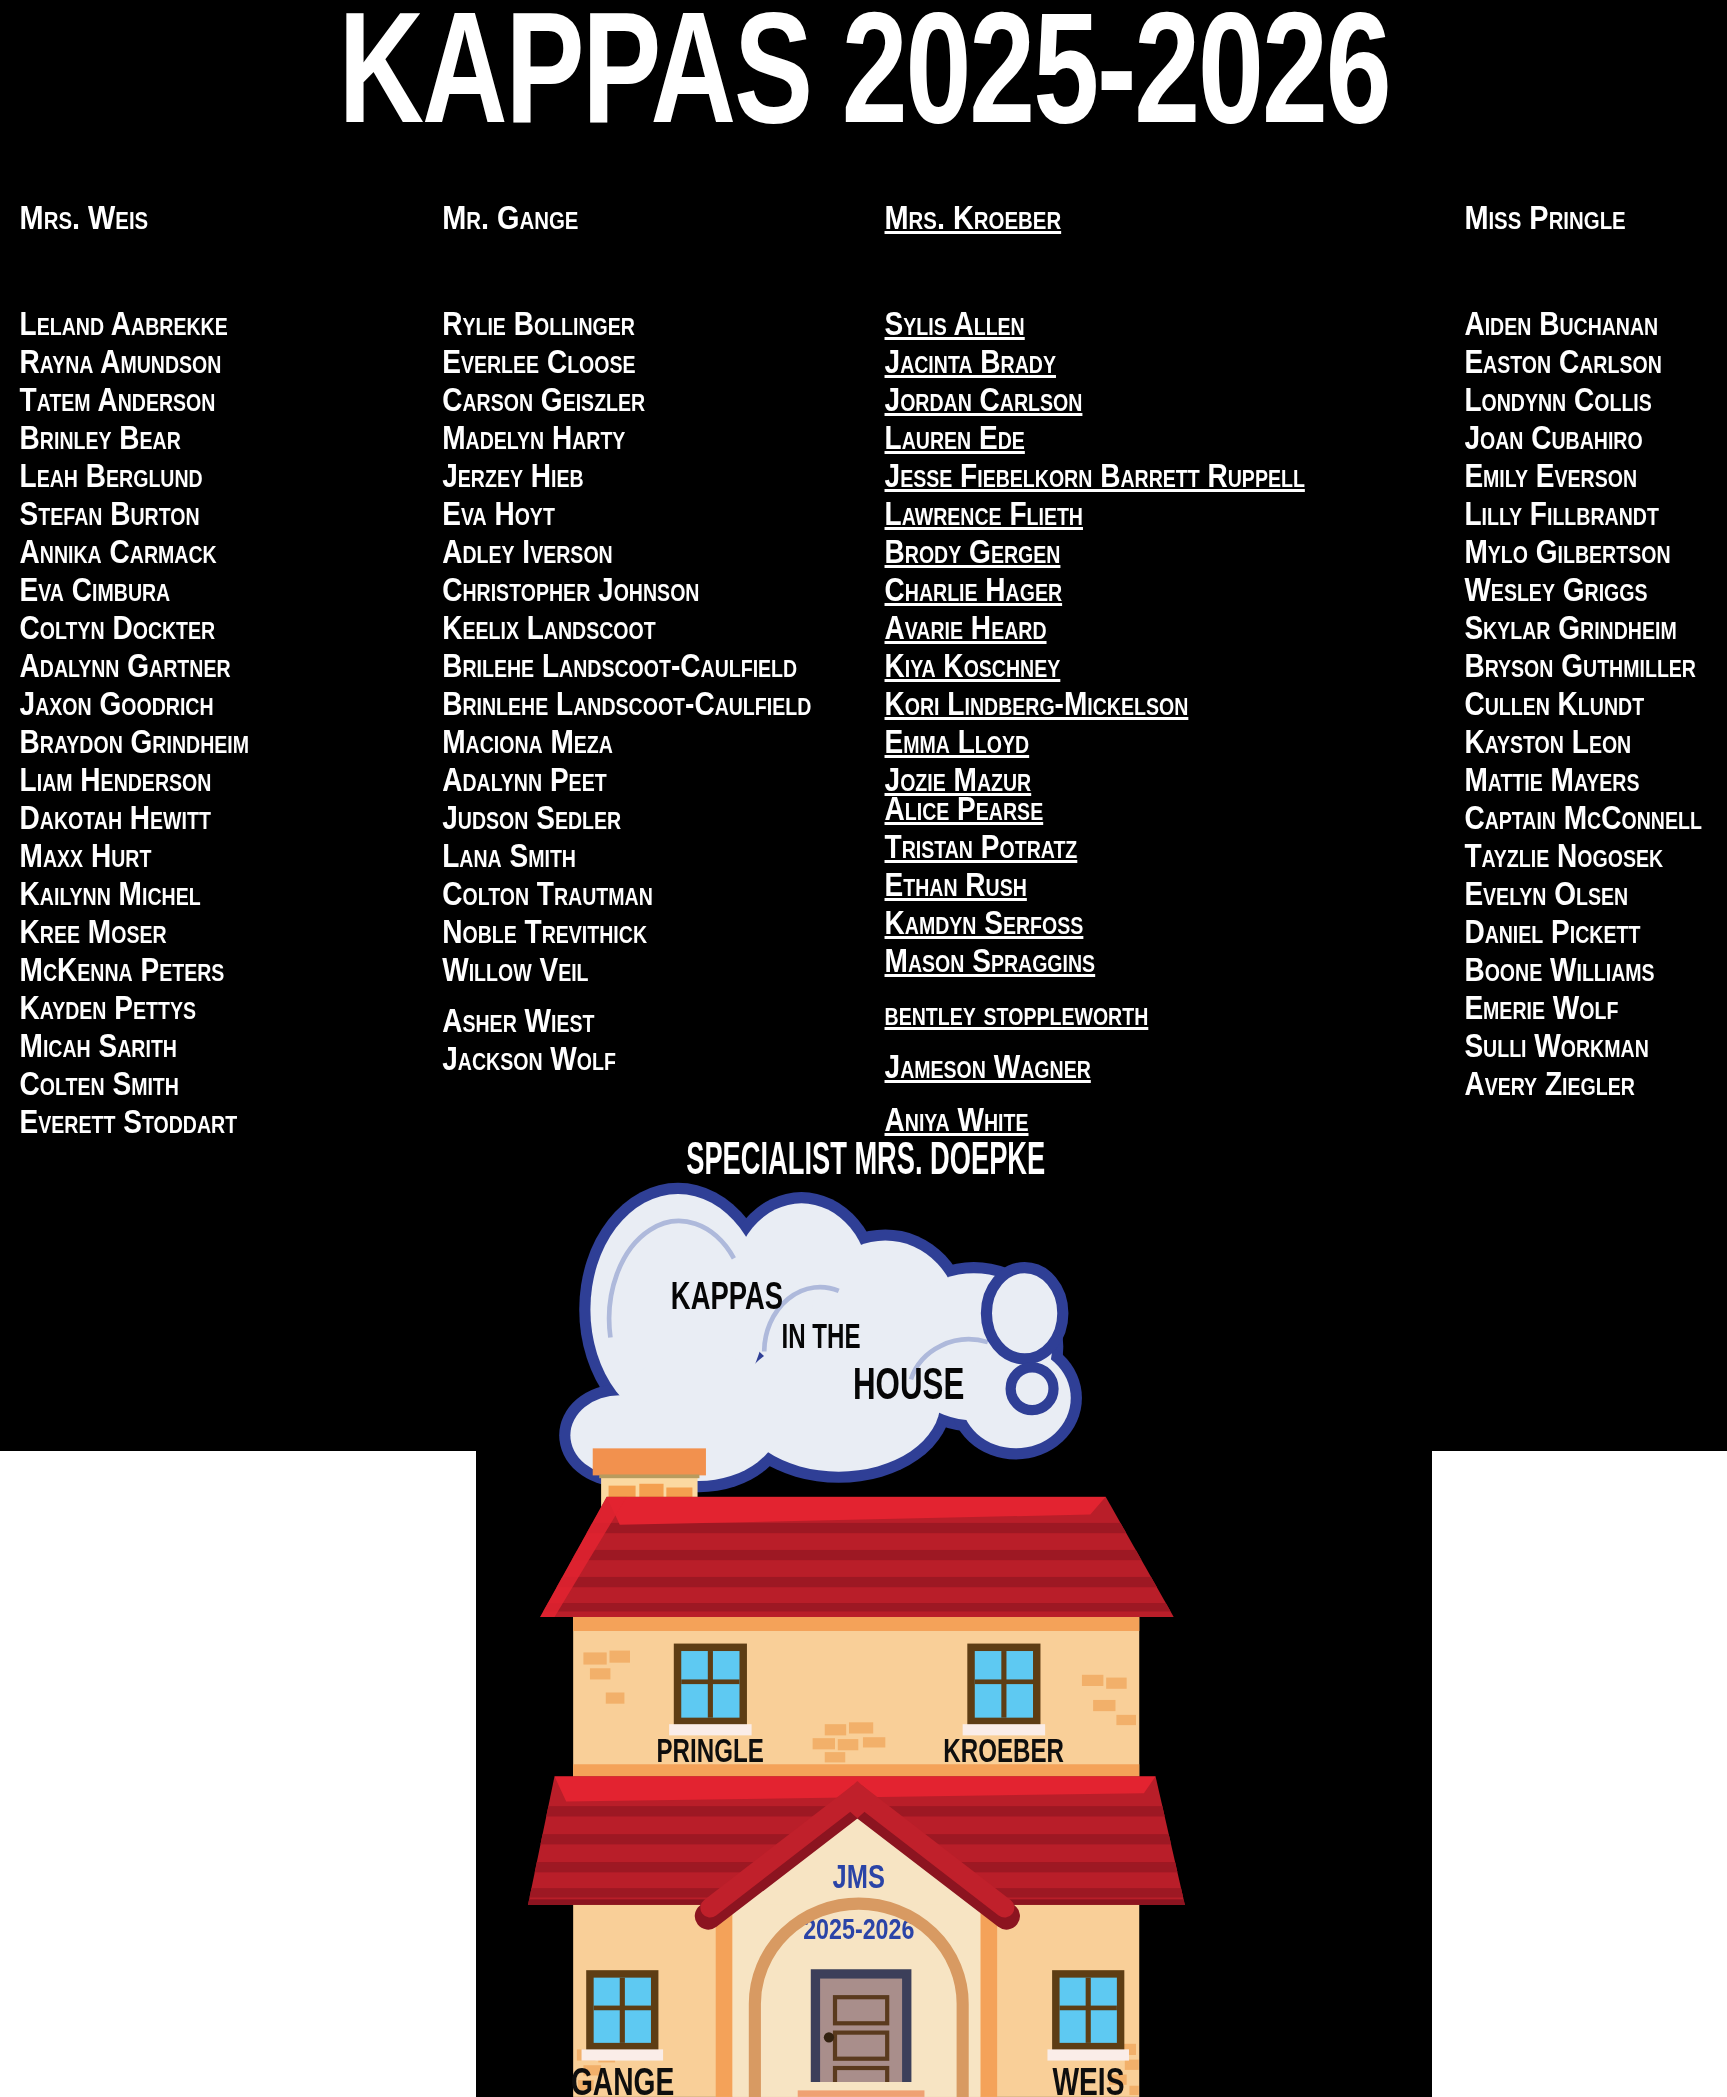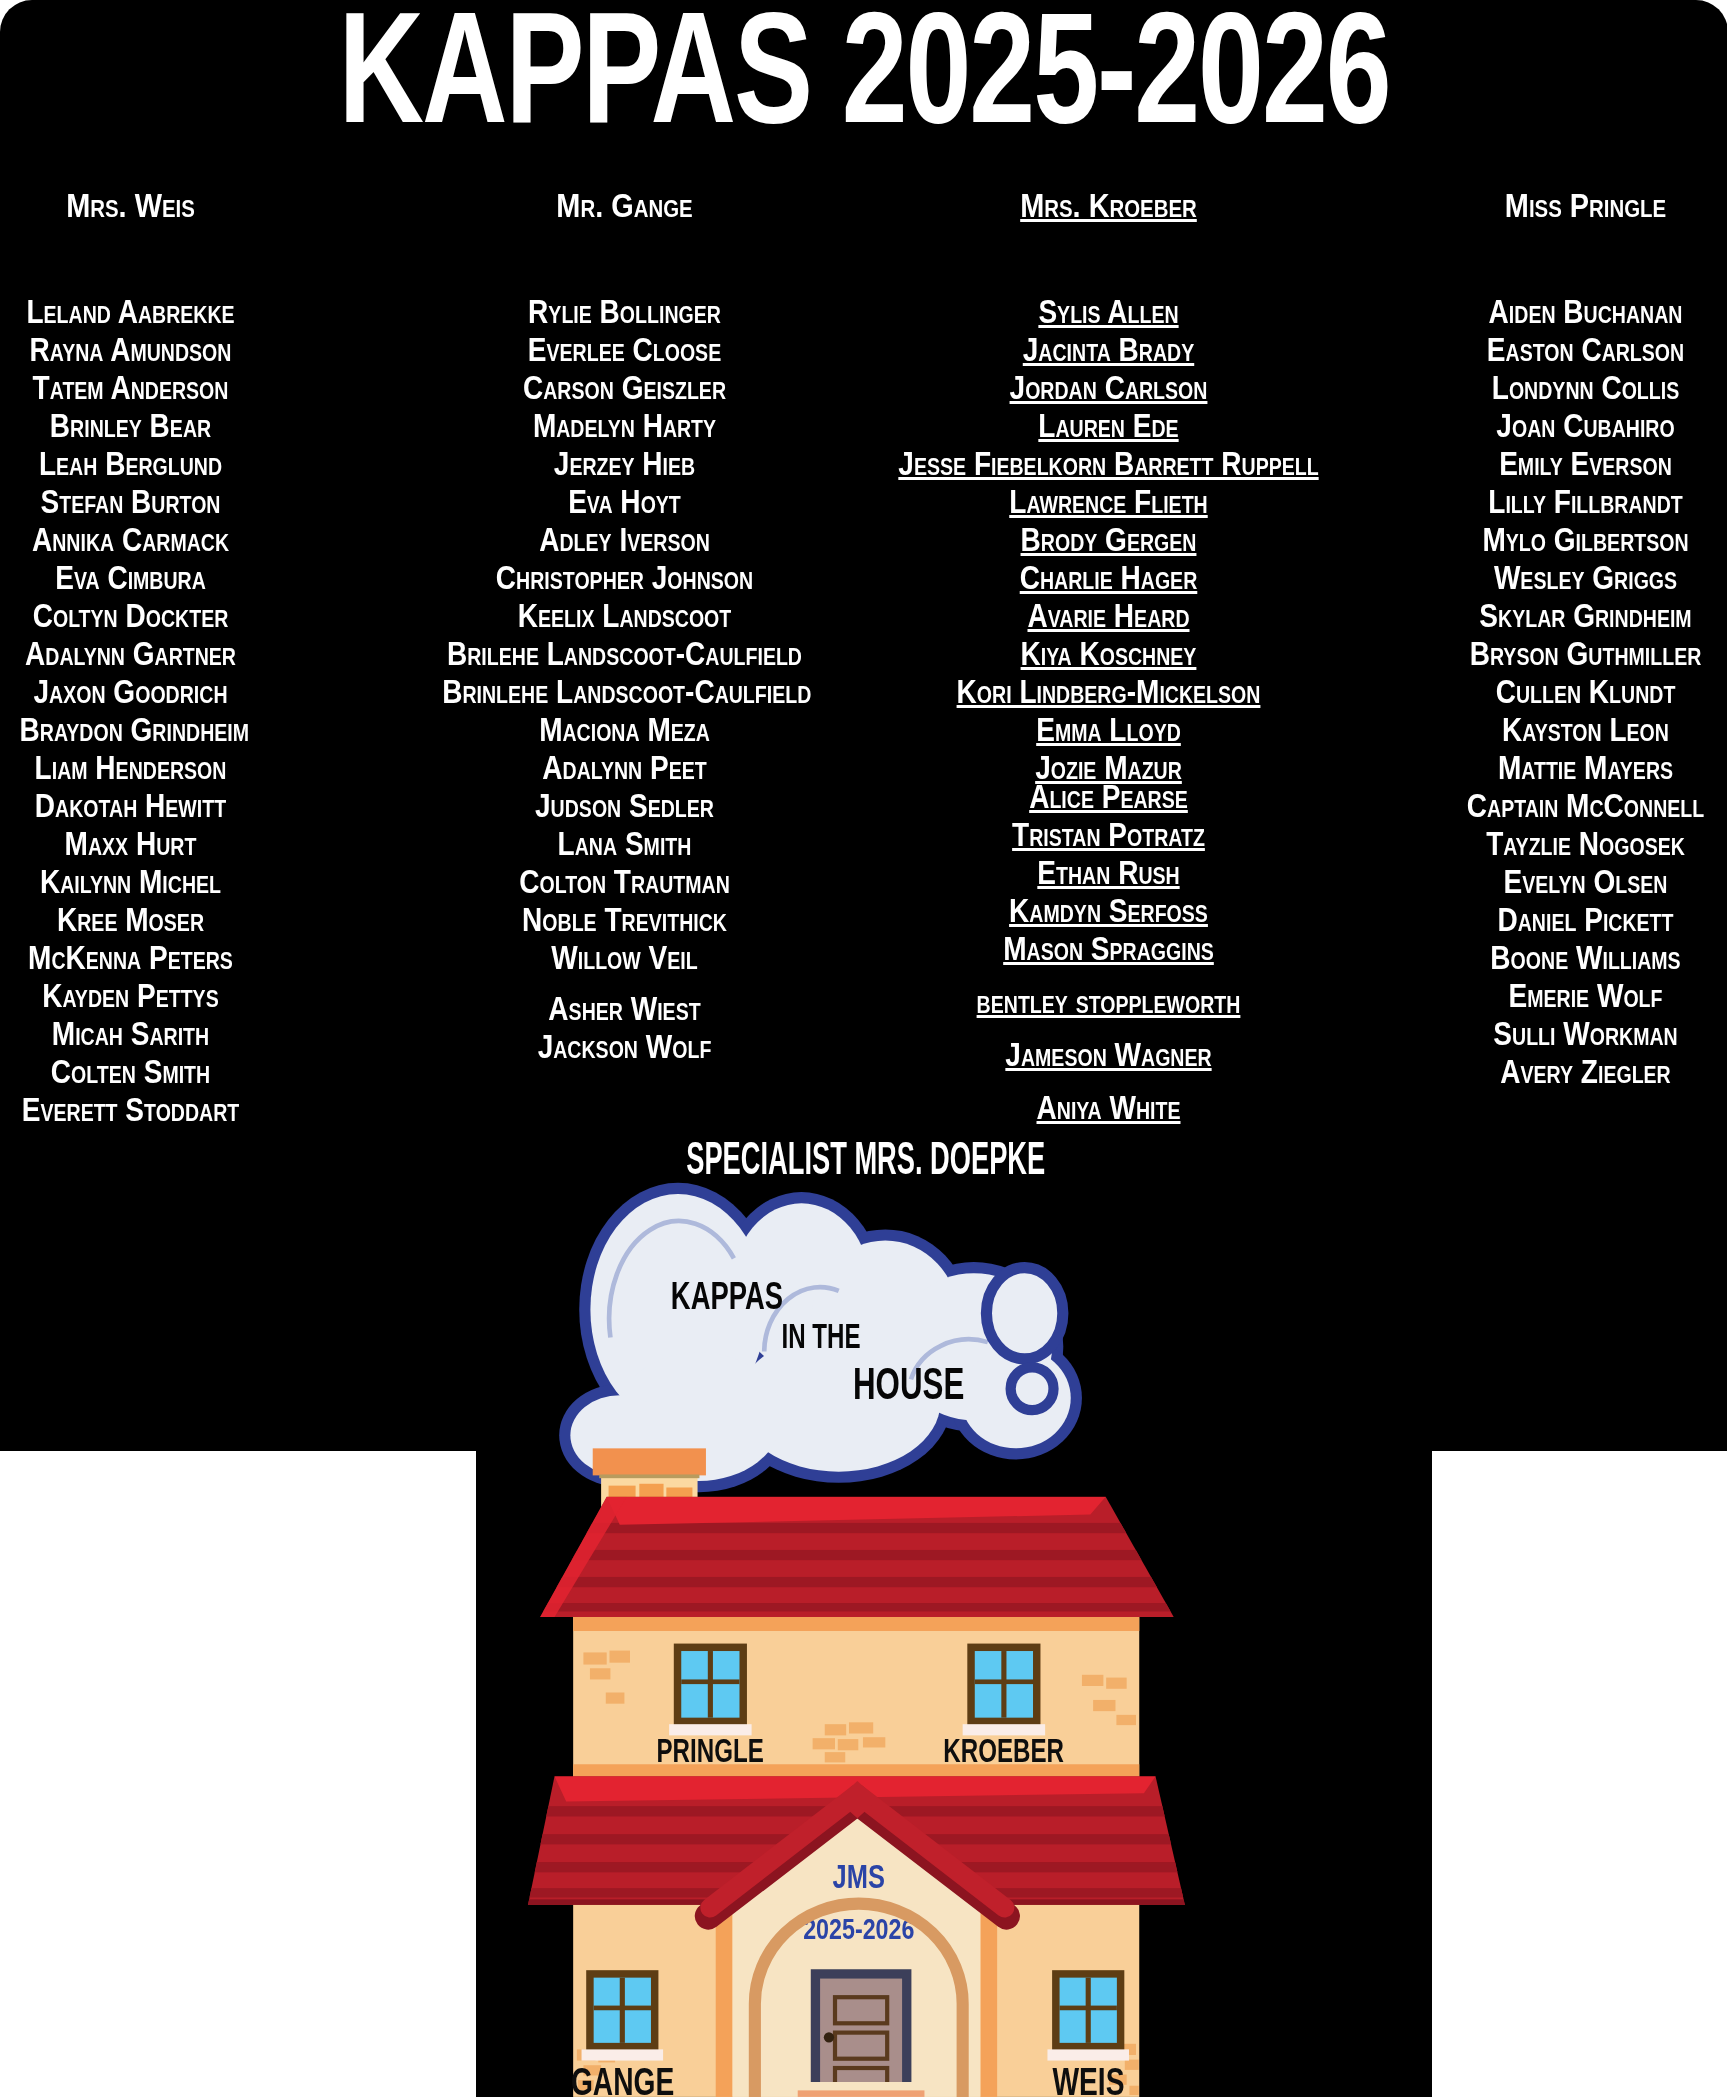--- a/index.html
+++ b/index.html
@@ -1,30 +1,30 @@
 <!DOCTYPE html>
 <html style="font-size:7.5px"><head>
 <meta charset="utf-8">
 <style>
   html,body{margin:0;padding:0;background:#ffffff;}
   #page{position:relative;width:1728px;height:2097px;overflow:hidden;background:#ffffff;
-        font-family:"Liberation Sans", sans-serif;border-radius:32px;}
+        font-family:"Liberation Sans", sans-serif;}
   
   .bg-top{position:absolute;left:0;top:0;width:1728px;height:1451px;background:#000;}
   .bg-strip{position:absolute;left:476px;top:1451px;width:956px;height:646px;background:#000;}
   .bg-white-left{position:absolute;left:0;top:1451px;width:476px;height:646px;background:#fff;}
   .bg-white-right{position:absolute;left:1432px;top:1451px;width:296px;height:646px;background:#fff;}
 
   
   .title{position:absolute;left:0;top:-12px;width:1728px;text-align:center;color:#fff;
          font-weight:bold;font-size:158px;line-height:158px;letter-spacing:-2.8px;
          transform:scaleX(0.75);transform-origin:50% 50%;white-space:nowrap;}
 
   
-  .column{position:absolute;top:184px;text-align:center;color:#fff;}
+  .column{position:absolute;top:196px;text-align:left;color:#fff;}
   .col-1{left:0;width:261px;}
   .col-2{left:410px;width:429px;}
   .col-3{left:845px;width:527px;text-decoration:underline;}
   .col-4{left:1443px;width:285px;}
   .col-header{font-weight:bold;font-size:34px;line-height:42px;font-variant:small-caps;
               transform:scaleX(0.85);transform-origin:50% 50%;white-space:nowrap;}
   .names{margin-top:67px;}
   .name{font-weight:bold;font-size:33px;line-height:38px;font-variant:small-caps;
         transform:scaleX(0.85);transform-origin:50% 50%;white-space:nowrap;}
   .col-2 .name:nth-child(19){margin-top:13px;}          

